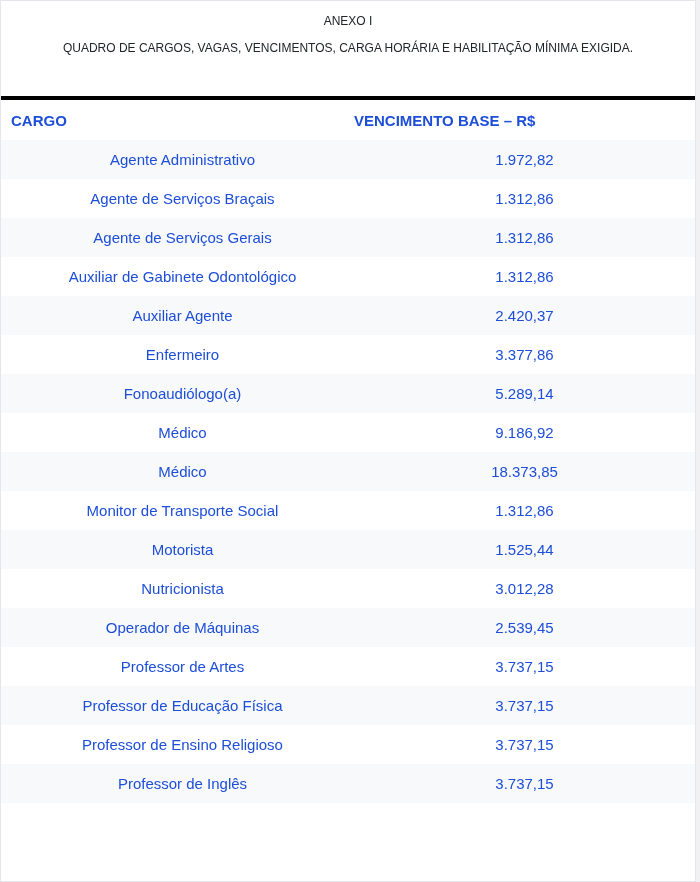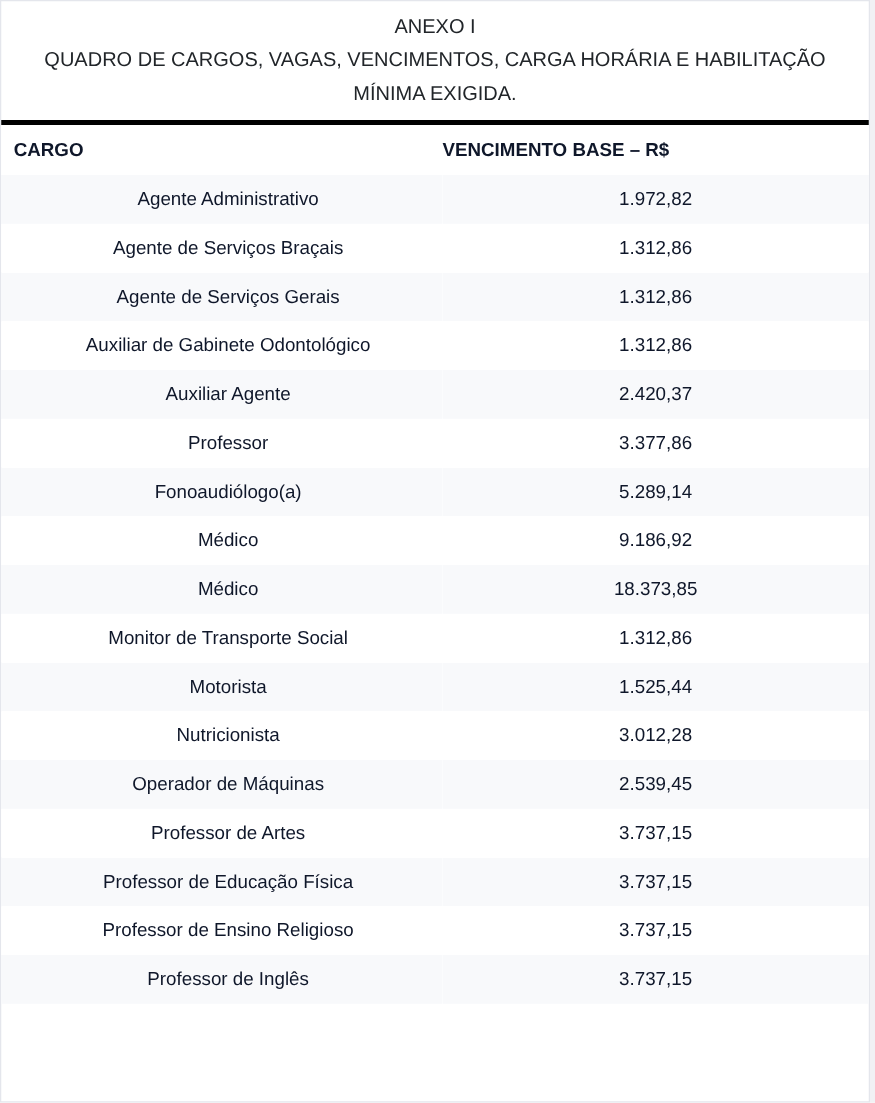--- a/index.html
+++ b/index.html
@@ -16,35 +16,35 @@
     left: 0;
     width: 696px;
     height: 882px;
     background: #ffffff;
     border: 1px solid #e4e6ec;
   }
   .title-block {
     padding: 7px 8px 8px 8px;
     text-align: center;
     color: #212529;
-    font-size: 16px;
+    font-size: 12px;
     line-height: 27px;
     height: 95px;
     overflow: hidden;
   }
   .divider {
     height: 4px;
     background: #000000;
     width: 100%;
   }
   table.quadro {
     width: 100%;
     border-collapse: collapse;
     table-layout: fixed;
-    color: #0f172a;
+    color: #1d4ed8;
   }
   table.quadro th {
     height: 40px;
     font-size: 15px;
     font-weight: bold;
     text-align: left;
     vertical-align: middle;
     background: #ffffff;
   }
   table.quadro td {
@@ -95,21 +95,21 @@
       </tr>
       <tr>
         <td class="col-cargo">Auxiliar de Gabinete Odontológico</td>
         <td class="col-venc">1.312,86</td>
       </tr>
       <tr>
         <td class="col-cargo">Auxiliar Agente</td>
         <td class="col-venc">2.420,37</td>
       </tr>
       <tr>
-        <td class="col-cargo">Professor</td>
+        <td class="col-cargo">Enfermeiro</td>
         <td class="col-venc">3.377,86</td>
       </tr>
       <tr>
         <td class="col-cargo">Fonoaudiólogo(a)</td>
         <td class="col-venc">5.289,14</td>
       </tr>
       <tr>
         <td class="col-cargo">Médico</td>
         <td class="col-venc">9.186,92</td>
       </tr>

